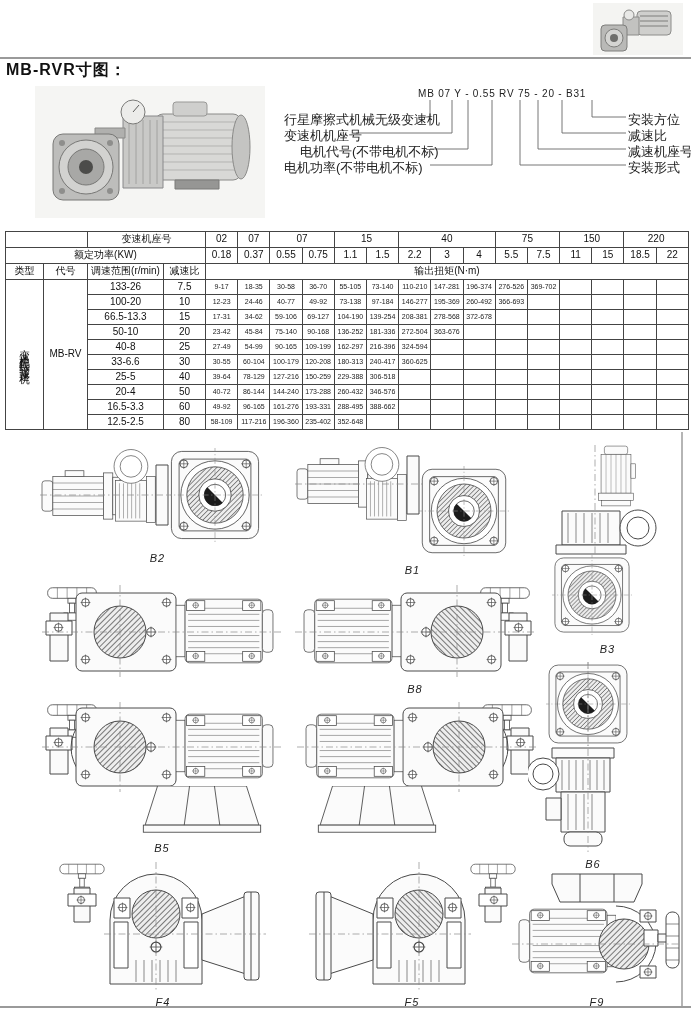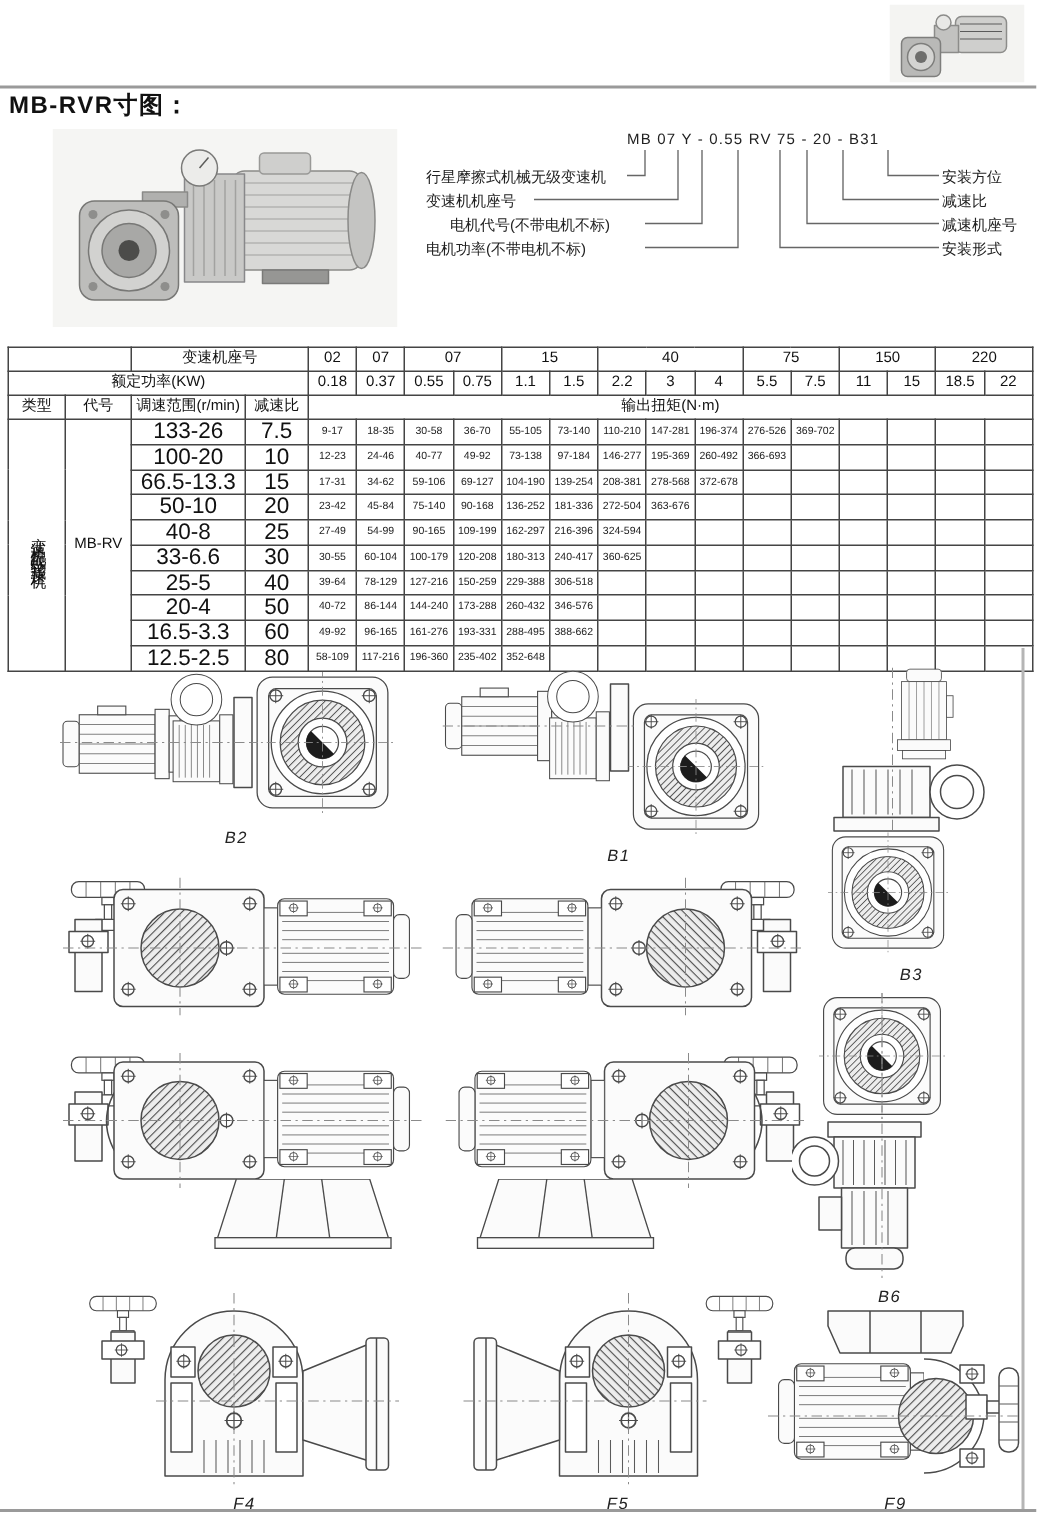--- a/index.html
+++ b/index.html
@@ -7,30 +7,30 @@
        font-family:"Liberation Sans","DejaVu Sans",sans-serif;color:#111;overflow:hidden;}
   .abs{position:absolute;}
   
   #top-line{left:0;top:57px;width:691px;height:2px;background:#9a9a9a;}
   #bottom-line{left:0;top:1006px;width:691px;height:2px;background:#9a9a9a;}
   #right-line{left:681px;top:432px;width:2px;height:576px;background:#b5b5b5;}
   #page-title{left:6px;top:60px;font-size:16px;font-weight:bold;letter-spacing:1px;}
   
   #legend{left:280px;top:86px;width:411px;height:112px;}
   #legend .code{position:absolute;left:138px;top:2px;font-size:10px;letter-spacing:0.8px;color:#222;white-space:nowrap;}
-  #legend .lab{position:absolute;font-size:10px;color:#222;white-space:nowrap;}
+  #legend .lab{position:absolute;font-size:13px;color:#222;white-space:nowrap;}
   .lg{stroke:#666;stroke-width:0.9;fill:none;}
   
   #spec-table{left:5px;top:231px;width:683px;}
   table{border-collapse:collapse;table-layout:fixed;width:683px;border-radius:14px;}
   th,td{border:1px solid #444;padding:0;text-align:center;font-weight:normal;
         font-size:10px;line-height:1.05;overflow:hidden;white-space:nowrap;height:15px;}
   tr.hd th{height:15px;}
   td.tq{font-size:7px;color:#222;height:14px;}
-  td.sp,td.rt{font-size:15px;height:14px;}
+  td.sp,td.rt{font-size:10px;height:14px;}
   td.vert{writing-mode:vertical-lr;text-orientation:upright;font-size:10.5px;letter-spacing:3px;}
   td.codev{font-size:10px;}
   
   .fig rect,.fig circle,.fig line,.fig path,.fig polyline,.fig ellipse{stroke-linejoin:round;}
   .s{stroke:#4a4a4a;stroke-width:1;fill:none;}
   .sw{stroke:#4a4a4a;stroke-width:1;fill:#fff;}
   .sf{stroke:#4a4a4a;stroke-width:1;fill:#fbfbfb;}
   .hxc{stroke:#4a4a4a;stroke-width:1;fill:url(#hx);}
   .dk{fill:#1c1c1c;stroke:none;}
   .cl{stroke:#8a8a8a;stroke-width:0.7;stroke-dasharray:7 3 1.5 3;fill:none;}
@@ -520,20 +520,21 @@
       <use href="#bolt" x="103" y="41" width="12" height="12"></use>
       <use href="#bolt" x="38" y="12" width="11" height="11"></use>
       <use href="#bolt" x="119" y="12" width="11" height="11"></use>
       <use href="#bolt" x="38" y="69" width="11" height="11"></use>
       <use href="#bolt" x="119" y="69" width="11" height="11"></use>
       <use href="#motorTop" x="134" y="6" width="100" height="80"></use>
     </g>
     <line x1="0" y1="47" x2="240" y2="47" class="cl"></line>
     <line x1="162" y1="0" x2="162" y2="92" class="cl"></line>
   </svg>
+  <div class="dlabel">B8</div>
 </div>
 
 <div class="dwg" style="left:42px;top:702px;width:240px">
   <svg class="fig" width="240" height="134" viewBox="0 0 240 134">
     <use href="#wheelH" x="4" y="0" width="52" height="38"></use>
     <rect x="8" y="26" width="18" height="46" class="sf"></rect>
     <rect x="4" y="34" width="26" height="14" class="sw"></rect>
     <use href="#bolt" x="11" y="35" width="11" height="11"></use>
     <path d="M40 18 Q18 45 40 74" class="s"></path>
     <rect x="34" y="6" width="100" height="78" rx="6" class="sf"></rect>
@@ -541,20 +542,21 @@
     <use href="#bolt" x="103" y="39" width="12" height="12"></use>
     <use href="#bolt" x="38" y="10" width="11" height="11"></use>
     <use href="#bolt" x="119" y="10" width="11" height="11"></use>
     <use href="#bolt" x="38" y="67" width="11" height="11"></use>
     <use href="#bolt" x="119" y="67" width="11" height="11"></use>
     <use href="#motorTop" x="134" y="4" width="100" height="80"></use>
     <use href="#base" x="100" y="84" width="120" height="48"></use>
     <line x1="0" y1="45" x2="240" y2="45" class="cl"></line>
     <line x1="78" y1="0" x2="78" y2="90" class="cl"></line>
   </svg>
+  <div class="dlabel">B5</div>
 </div>
 
 <div class="dwg" style="left:297px;top:702px;width:240px">
   <svg class="fig" width="240" height="134" viewBox="0 0 240 134">
     <g transform="translate(240,0) scale(-1,1)">
       <use href="#wheelH" x="4" y="0" width="52" height="38"></use>
       <rect x="8" y="26" width="18" height="46" class="sf"></rect>
       <rect x="4" y="34" width="26" height="14" class="sw"></rect>
       <use href="#bolt" x="11" y="35" width="11" height="11"></use>
       <path d="M40 18 Q18 45 40 74" class="s"></path>

